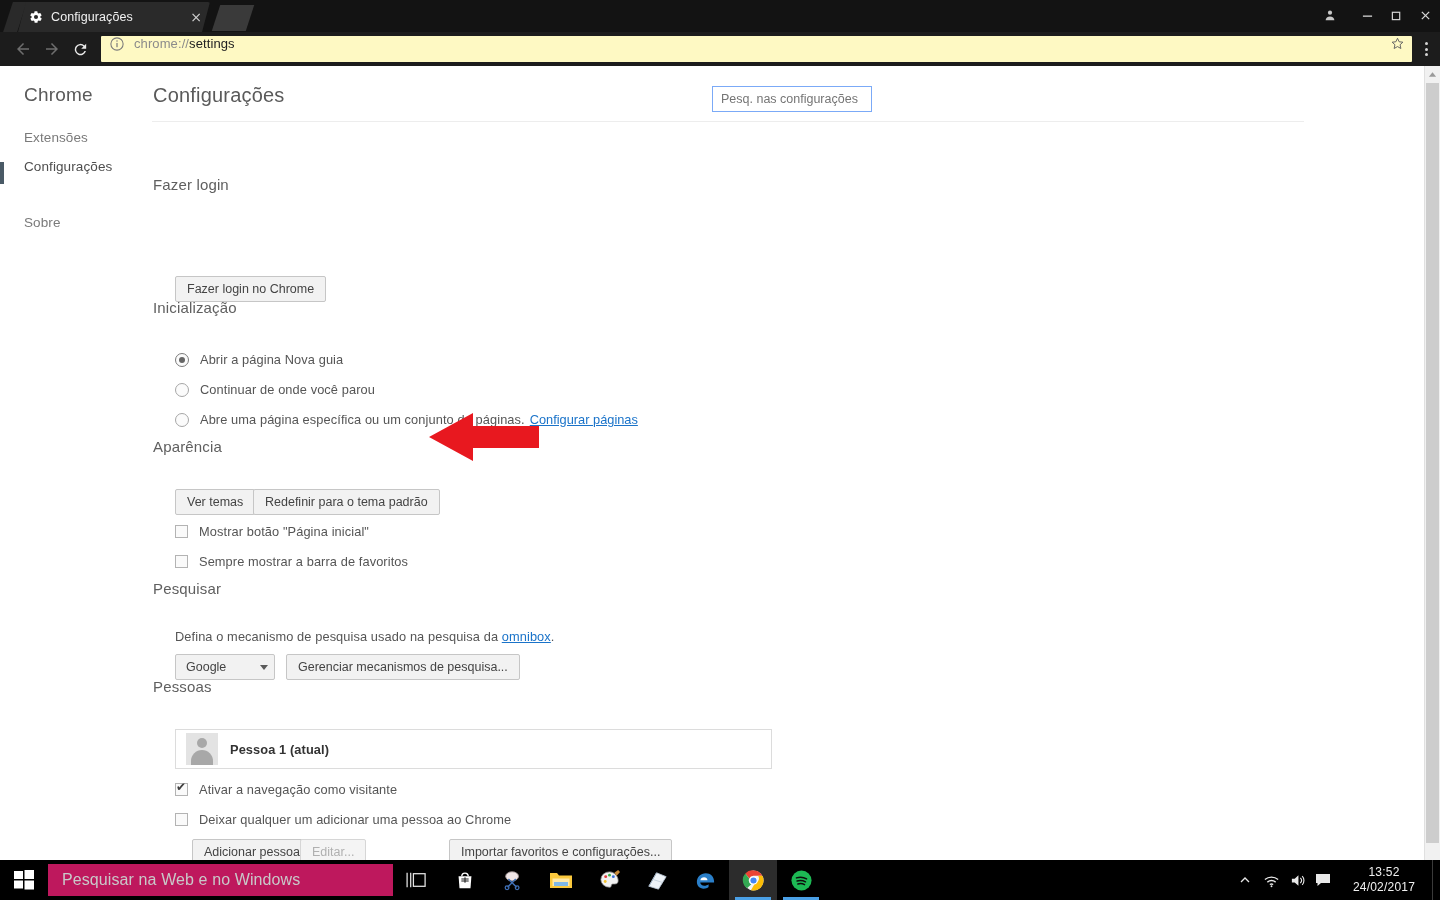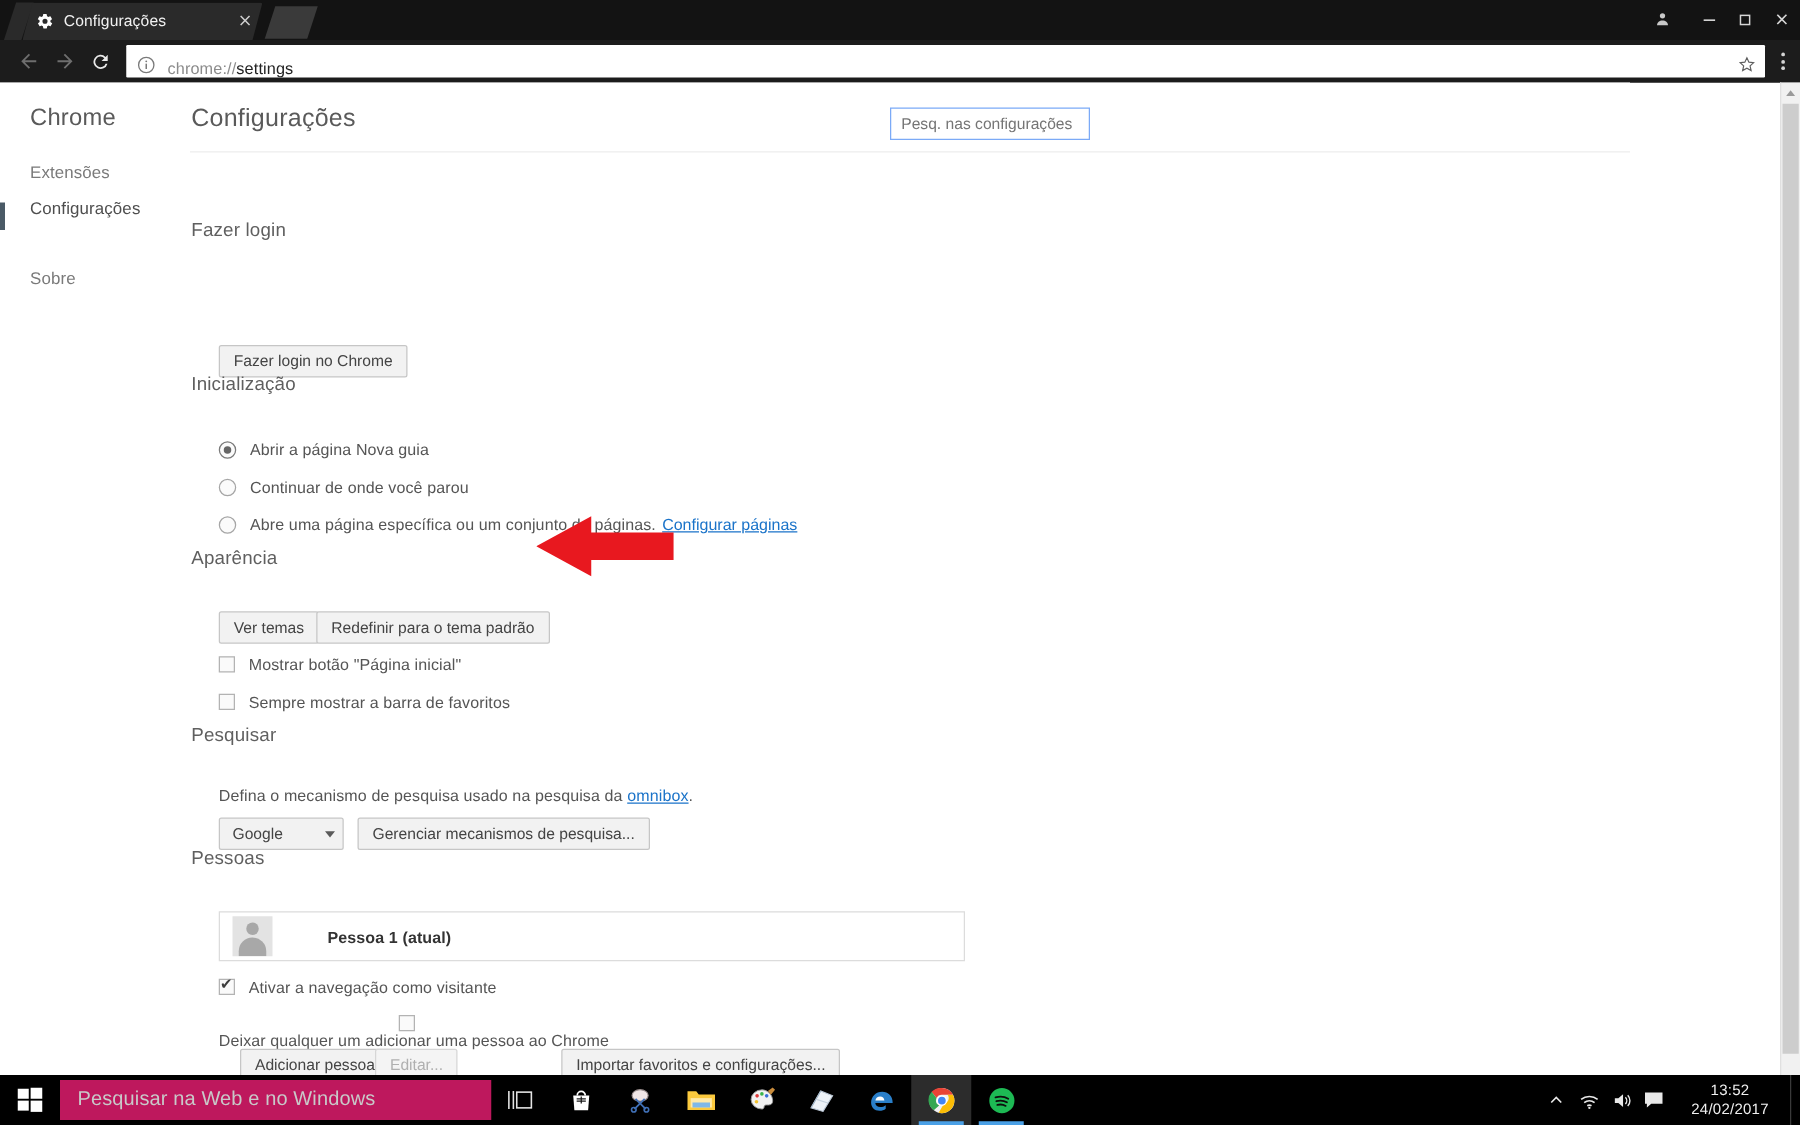--- a/index.html
+++ b/index.html
@@ -68,22 +68,22 @@
   .toolbar {
     position: absolute; left: 0; top: 32px; width: 1440px; height: 34px;
     background: #1c1c1c; display: flex; align-items: center;
   }
   .nav-btn {
     width: 29px; height: 34px; display: flex; align-items: center;
     justify-content: center; flex: 0 0 29px;
   }
   .nav-btn.back { margin-left: 8px; }
   .omnibox {
-    flex: 1 1 auto; height: 26px; background: #ffffff;
-    margin: 0 0 0 6px; display: flex; align-items: flex-end;
+    flex: 1 1 auto; height: 26px; background: #fef9c3;
+    margin: 0 0 0 6px; display: flex; align-items: flex-start;
     padding: 0 4px 0 8px; border-radius: 1px;
   }
   .omni-info { width: 18px; height: 18px; flex: 0 0 18px; margin-right: 7px; }
   .omni-url {
     flex: 1 1 auto; font-size: 13px; color: #222; letter-spacing: .1px;
     white-space: nowrap; overflow: hidden;
   }
   .omni-url .scheme { color: #8b8b8b; }
   .omni-star { width: 22px; flex: 0 0 22px; text-align: center; color: #5a5a5a; font-size: 14px; }
   .menu-dots {
@@ -395,32 +395,32 @@
       <div class="body-text" style="top:560px;">
         <span>Defina o mecanismo de pesquisa usado na pesquisa da </span><a class="link">omnibox</a><span>.</span>
       </div>
       <div class="select" style="left:23px; top:588px; width:100px;">
         <span class="sel-val">Google</span>
         <span class="caret"></span>
       </div>
       <div class="btn" style="left:134px; top:588px;">Gerenciar mecanismos de pesquisa...</div>
 
       <div class="sec-title" style="top:612px;">Pessoas</div>
-      <div class="person-card" style="top:663px; width:597px; height:40px;gap:32px;">
+      <div class="person-card" style="top:663px; width:597px; height:40px;">
         <span class="avatar">
           <span class="head"></span>
             <span class="body"></span>
         </span>
         <span class="person-name">Pessoa 1 (atual)</span>
       </div>
       <div class="opt-row" style="top:716px;">
         <span class="cbox on"></span>
         <span class="opt-label">Ativar a navegação como visitante</span>
       </div>
-      <div class="opt-row" style="top:746px;flex-direction:column;">
+      <div class="opt-row" style="top:746px;">
         <span class="cbox"></span>
         <span class="opt-label">Deixar qualquer um adicionar uma pessoa ao Chrome</span>
       </div>
       <div class="btn" style="left:40px; top:773px;">Adicionar pessoa...</div>
       <div class="btn disabled" style="left:148px; top:773px;">Editar...</div>
       <div class="btn disabled" style="left:215px; top:812px;">Remover...</div>
       <div class="btn" style="left:297px; top:773px;">Importar favoritos e configurações...</div>
 
     </div>
   </div>

